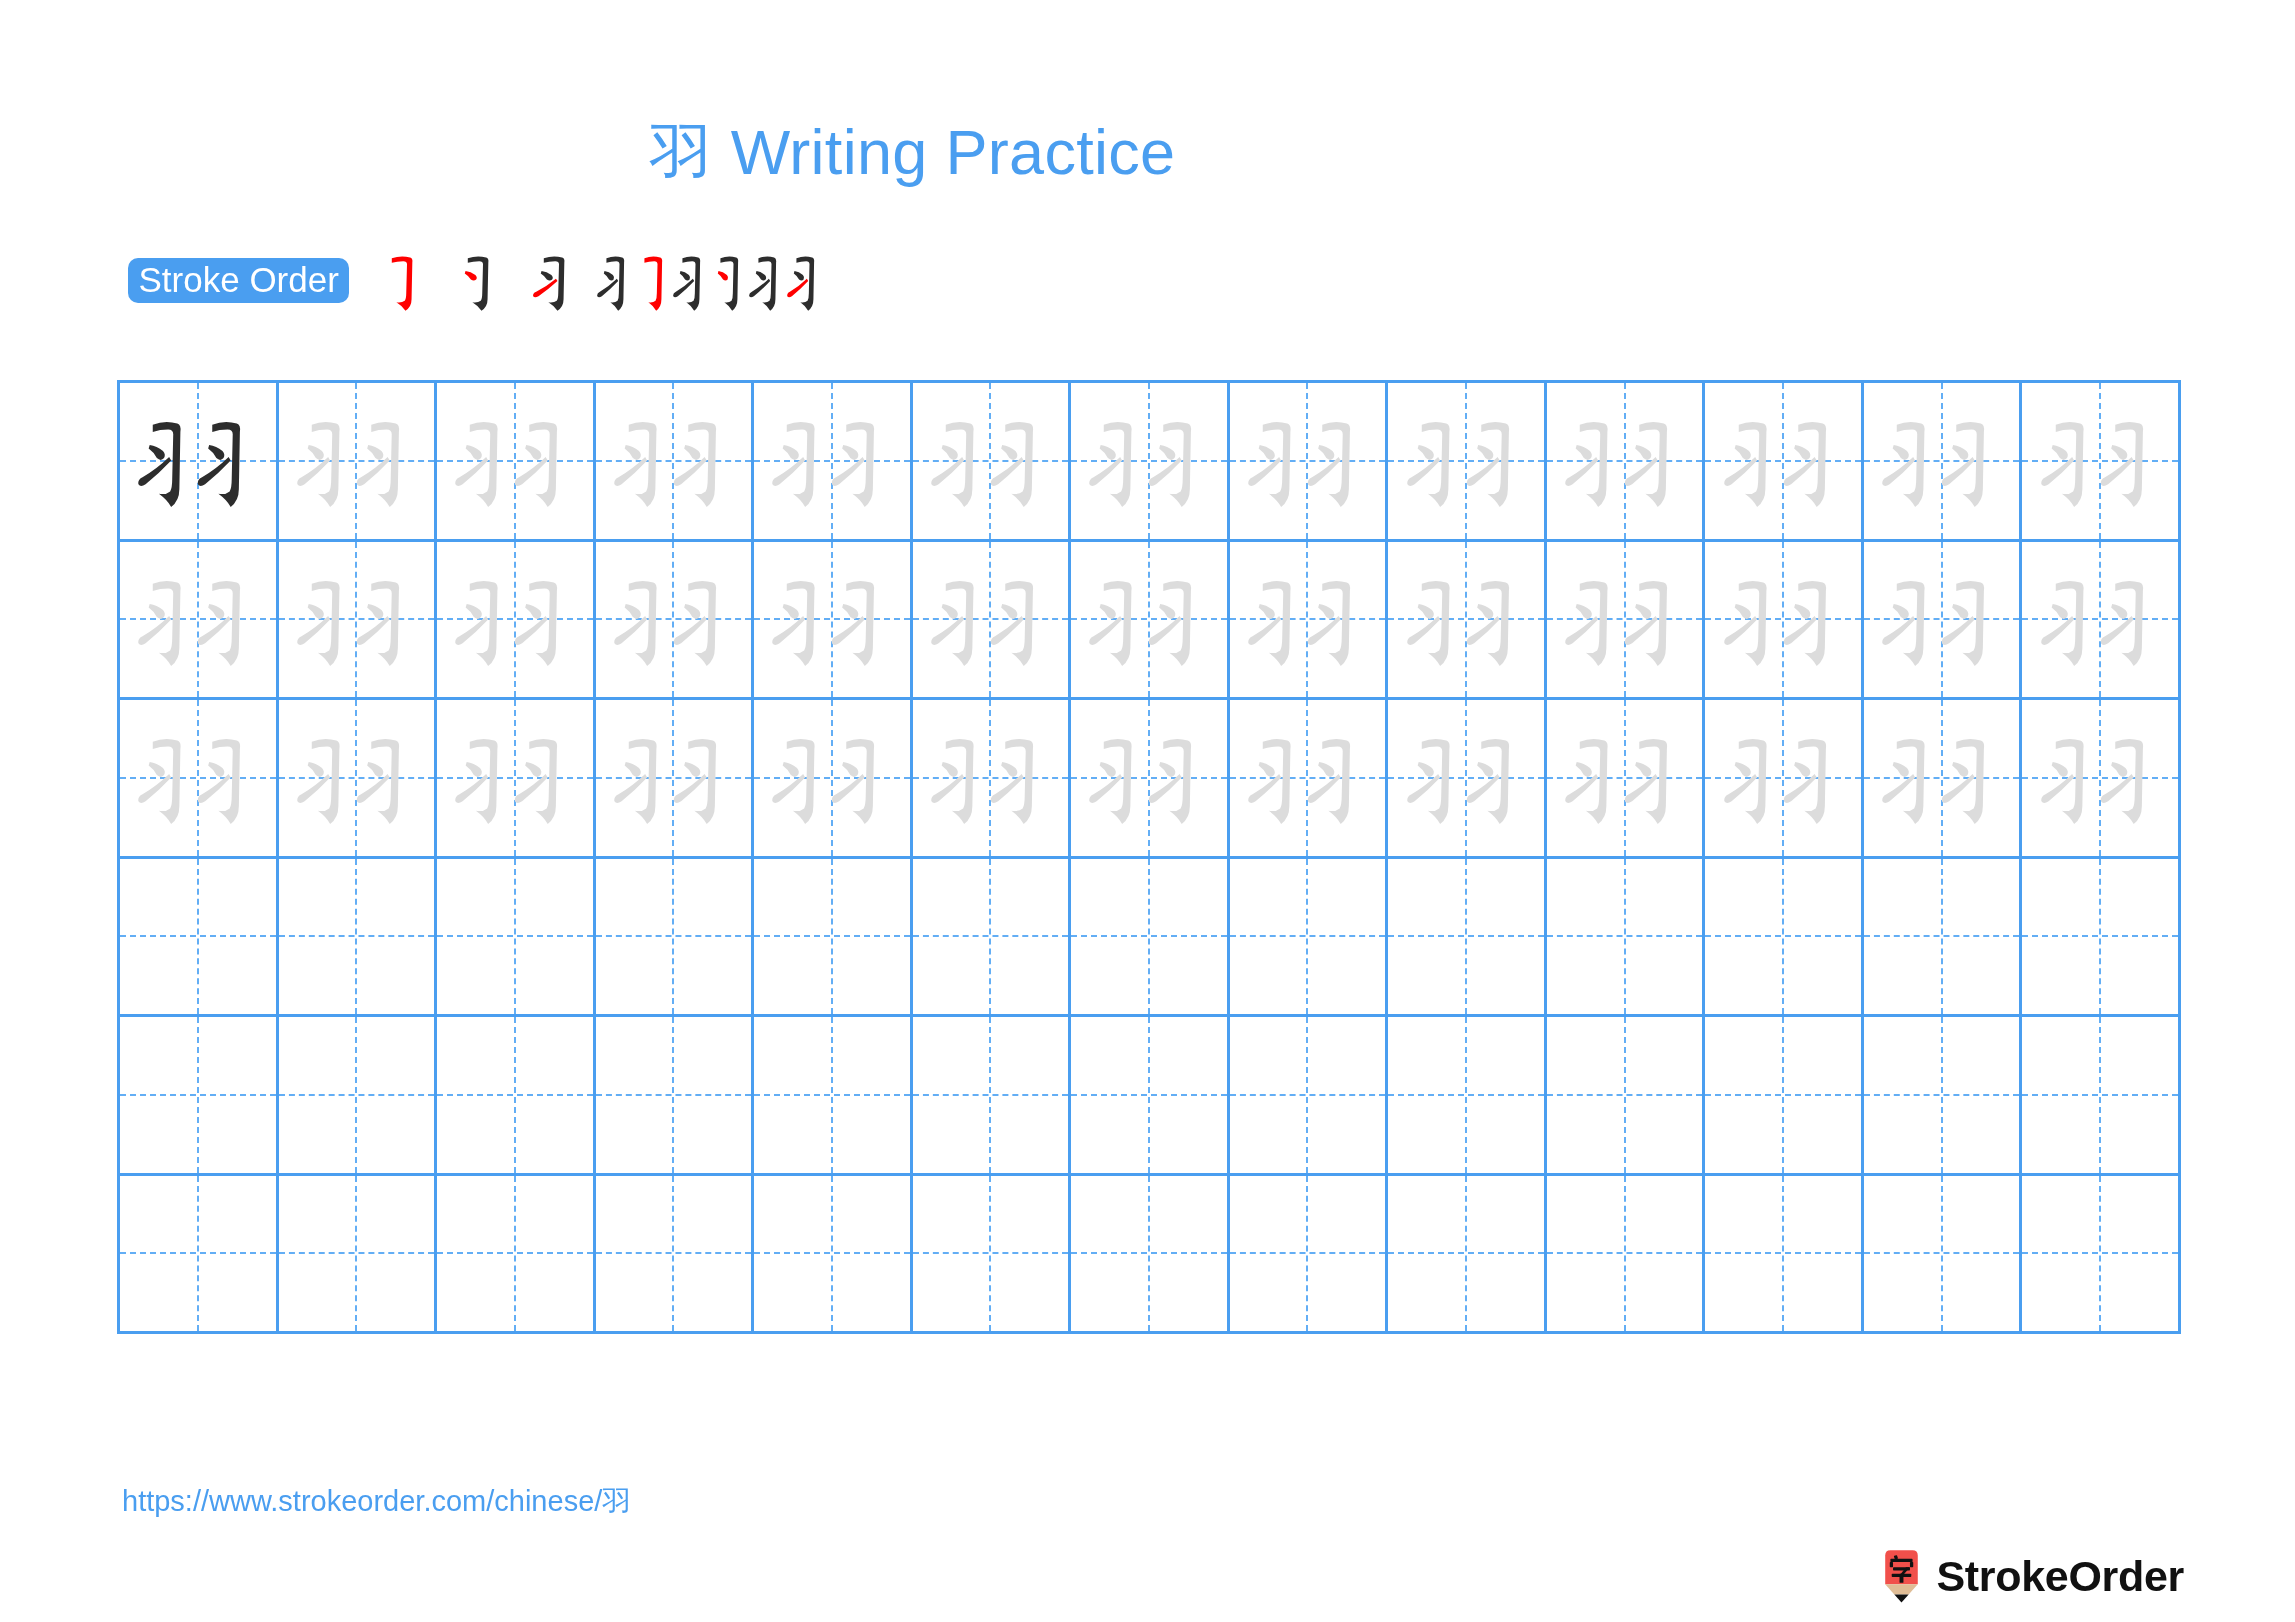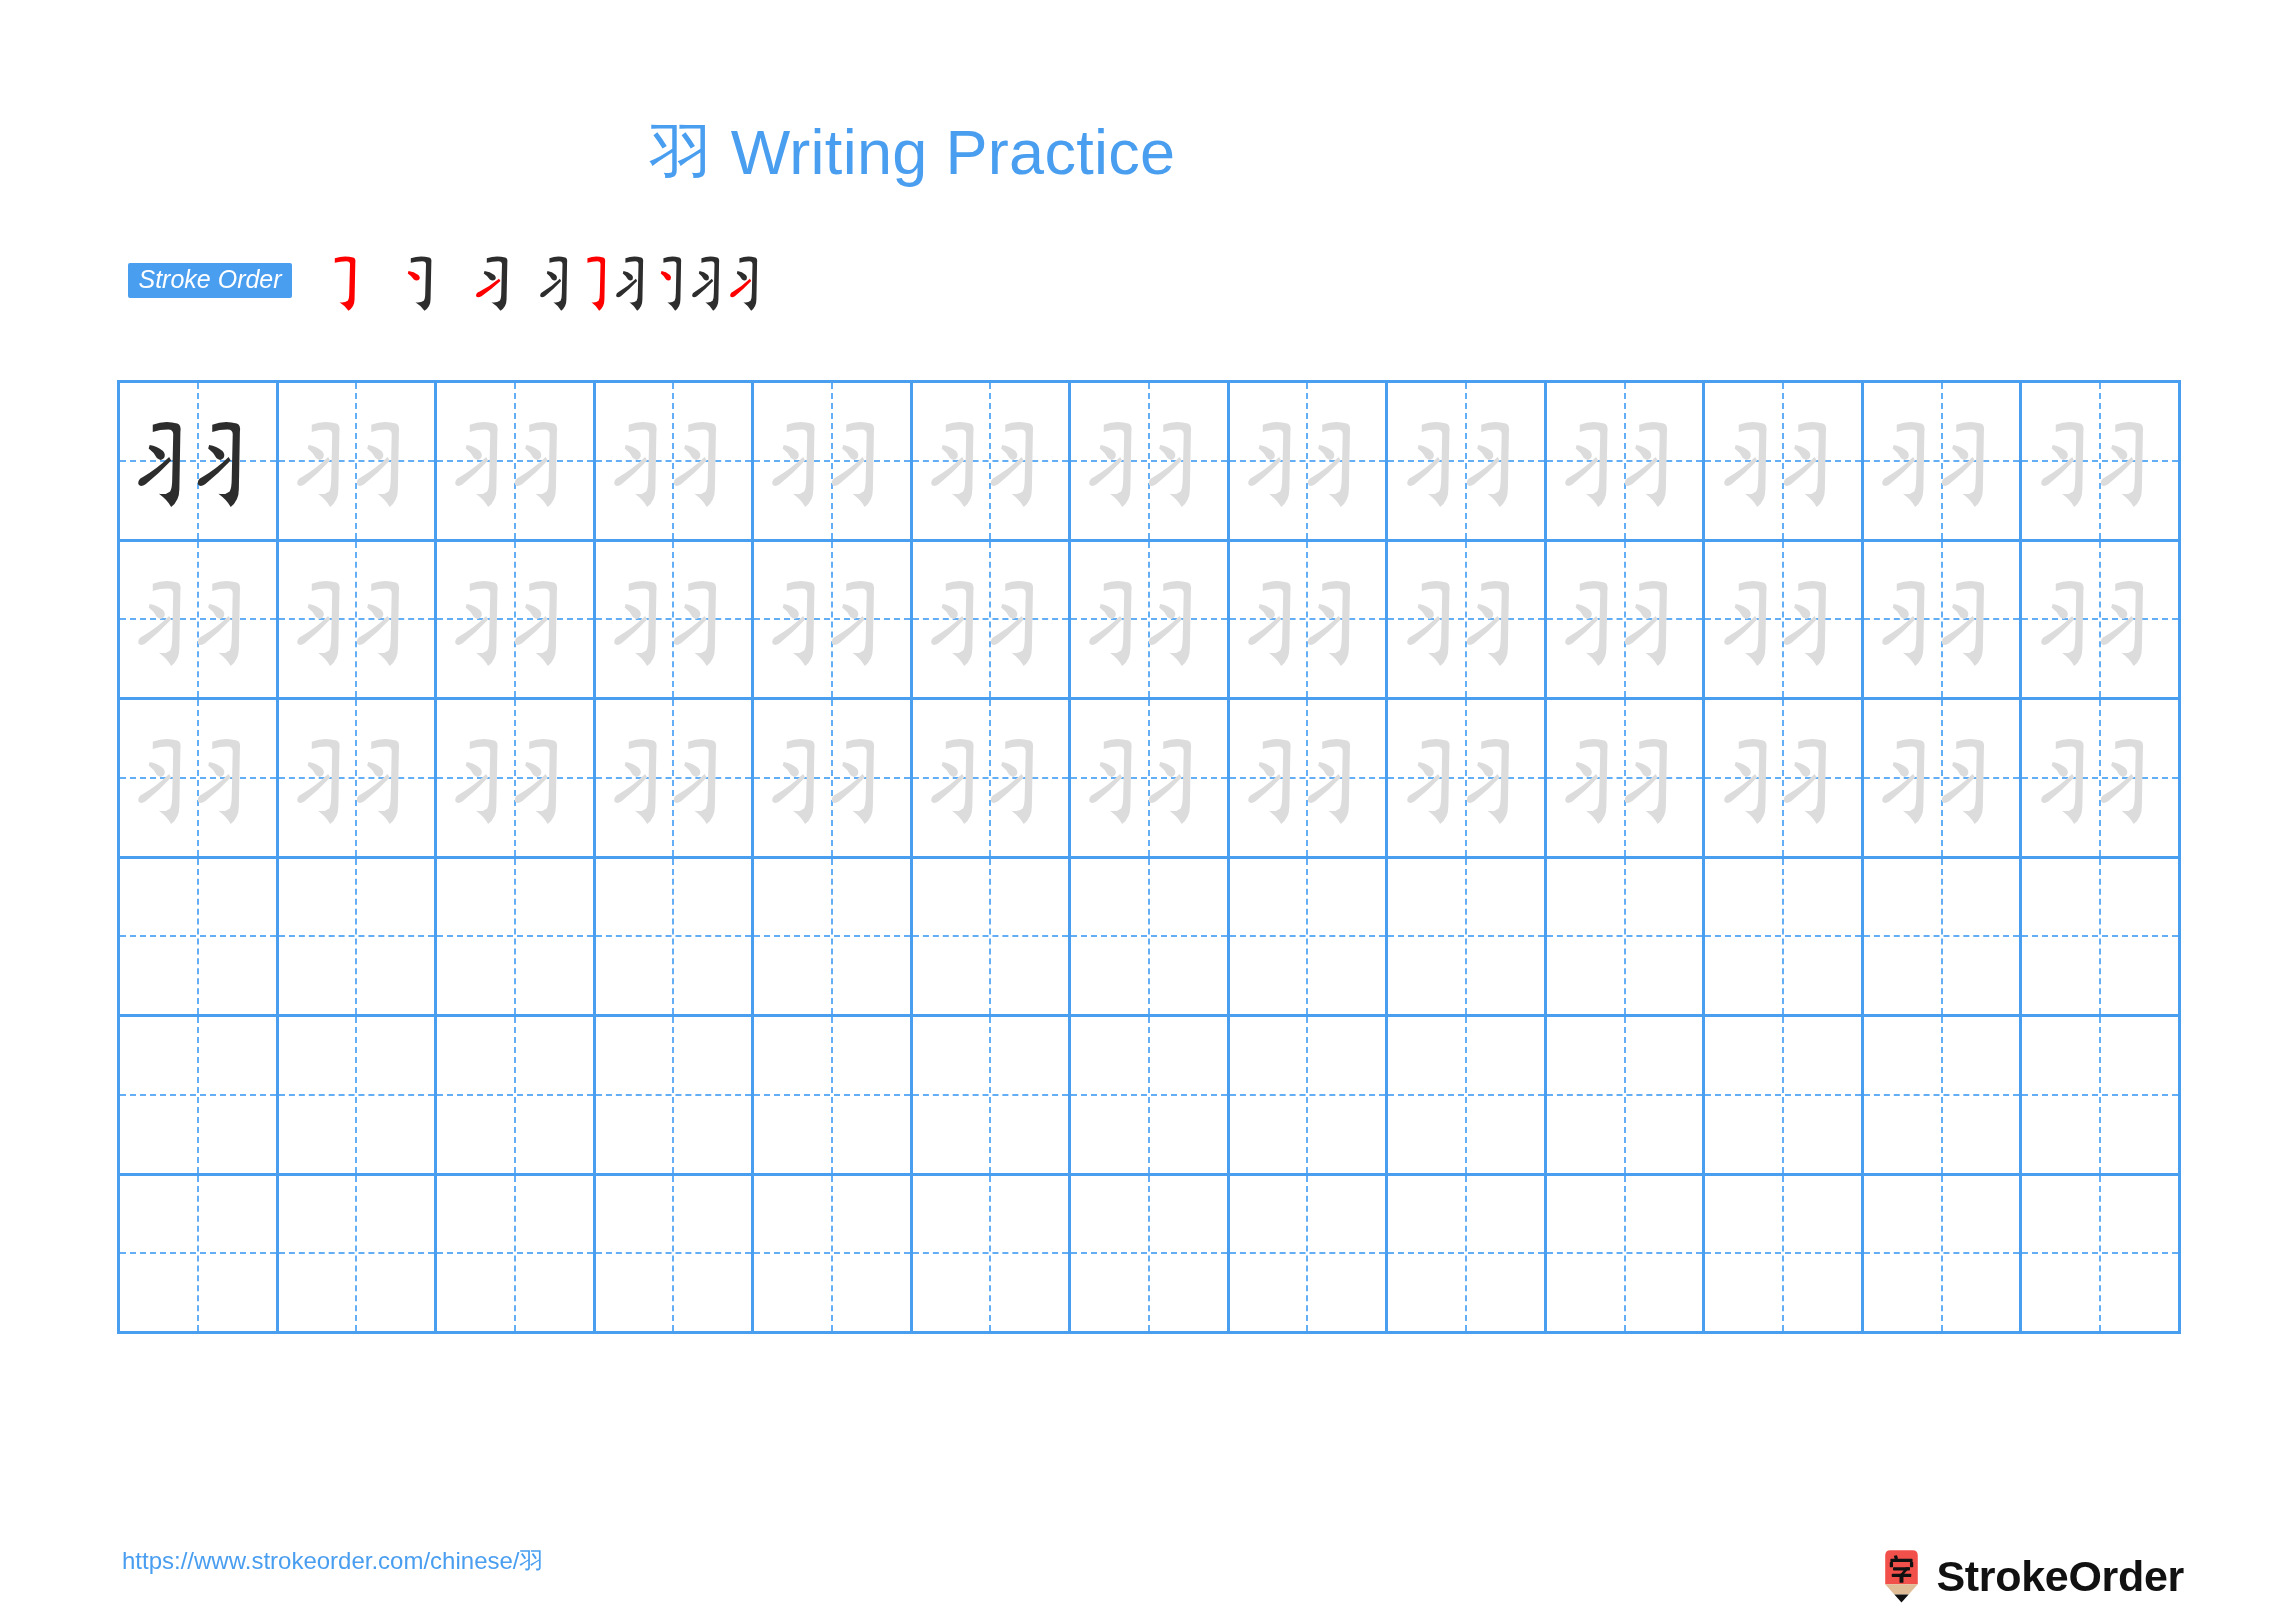--- a/index.html
+++ b/index.html
@@ -35,27 +35,26 @@
     position: absolute;
     top: 257px;
     left: 128px;
     height: 47px;
     display: flex;
     align-items: center;
   }
   .stroke-order-badge {
     background: #4a9ef0;
     color: #ffffff;
-    font-size: 25px;
+    font-size: 35px;
     font-weight: 400;
     padding: 3.9px 10.5px 6.5px 10.5px;
-    border-radius: 2px;
+    border-radius: 10px;
     line-height: 1;
     white-space: nowrap;
-    font-style: italic;
   }
   .stroke-steps {
     display: flex;
     align-items: center;
     margin-left: 19.6px;
   }
   .stroke-step {
     width: 76px;
     height: 76px;
     position: relative;
@@ -128,22 +127,22 @@
   .cell-glyph svg {
     display: block;
     width: 119px;
     height: 119px;
   }
 
   
   .footer-url {
     position: absolute;
     left: 122px;
-    top: 1545px;
-    font-size: 24px;
+    top: 1482px;
+    font-size: 29px;
     color: #4a9ef0;
     white-space: nowrap;
   }
   .footer-brand {
     position: absolute;
     right: 111px;
     top: 1517px;
     display: flex;
     align-items: center;
     height: 60px;

